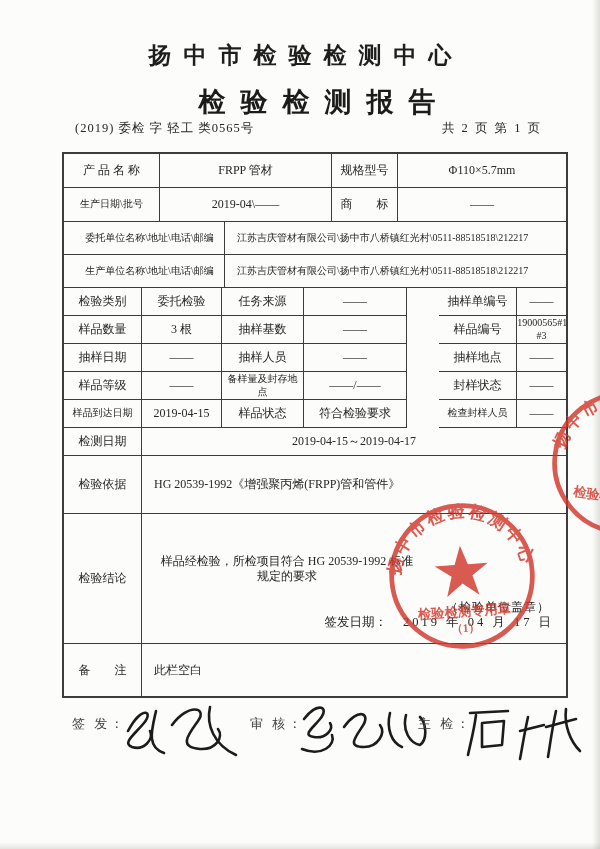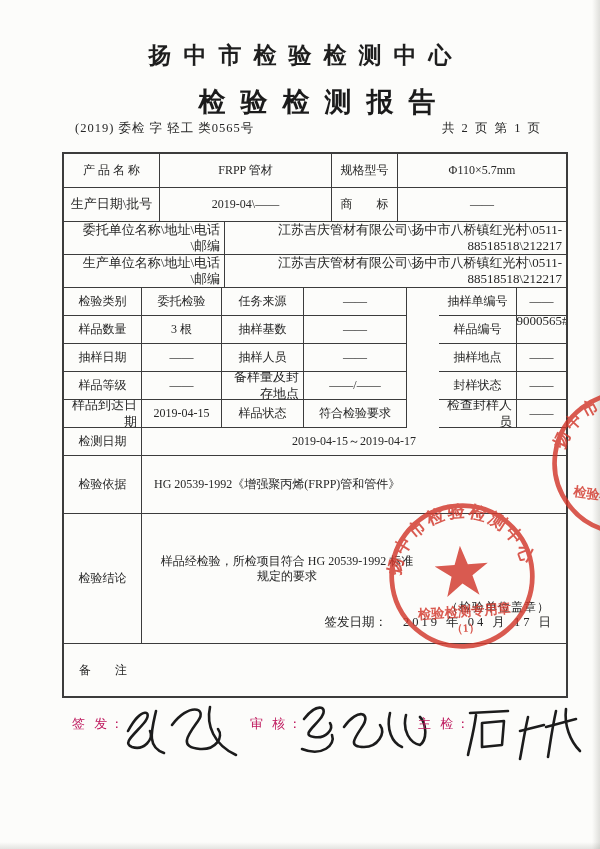--- a/index.html
+++ b/index.html
@@ -23,36 +23,36 @@
 
   .rtable { position:absolute; left:62px; top:152px; width:506px;
     border:2px solid #3c3c3c; background:transparent; }
   .row { display:flex; }
   .cell { border-right:1px solid #3c3c3c; border-bottom:1px solid #3c3c3c;
     display:flex; align-items:center; justify-content:center; text-align:center;
     font-size:12px; line-height:1.25; padding:2px 4px; overflow:hidden; }
   .row .cell:last-child { border-right:none; }
   .row:last-child .cell { border-bottom:none; }
   .cell.left { justify-content:flex-start; text-align:left; padding-left:12px; }
-  .cell.small { font-size:13px; letter-spacing:0;text-align:right; }
+  .cell.small { font-size:10px; letter-spacing:0; }
   .h34 { height:34px; } .h33 { height:33px;padding-left:15px; } .h28 { height:28px; }
   .h58 { height:58px; } .h130 { height:130px; } .h52 { height:52px; }
   
   .w82 { width:96px; } .w172 { width:172px; } .w66 { width:66px; } .wfill { flex:1; }
   .w161 { width:161px; }
   .w78 { width:78px; } .w80 { width:80px; } .wc3 { width:82px; } .wc4 { width:103px; } .wc5 { width:78px;margin-left:32px; }
 
   .concl-cell { position:relative; display:block; padding:0; }
   .concl-text { position:absolute; left:16px; top:40px; right:150px; text-align:center; font-size:12px; }
   .seal-note { position:absolute; right:16px; top:86px; font-size:12px; letter-spacing:1px; }
   .issue-line { position:absolute; right:12px; bottom:12px; font-size:12.5px; }
   .issue-line .date { margin-left:16px; letter-spacing:3px; }
 
   .sig-row { position:absolute; left:0; top:695px; width:600px; height:75px; }
-  .sig-label { position:absolute; font-size:13px; letter-spacing:3px; color:#be185d; top:20px; }
+  .sig-label { position:absolute; font-size:13px; letter-spacing:3px; color:#404040; top:20px; }
   .sig { position:absolute; }
   .sig svg path { fill:none; stroke:#1c1c1c; stroke-width:2.6; stroke-linecap:round; stroke-linejoin:round; }
 
   .stamp { position:absolute; opacity:0.82; }
   .stamp svg { display:block; }
   .stamp-main { left:386px; top:500px; transform:rotate(-4deg); }
   .stamp-edge { left:549px; top:388px; transform:rotate(8deg); }
 </style>
 </head>
 <body>
@@ -153,20 +153,21 @@
         <div class="concl-text">样品经检验，所检项目符合 HG 20539-1992 标准规定的要求</div>
         <div class="seal-note">（检验单位盖章）</div>
         <div class="issue-line">
           <span>签发日期：</span><span class="date">2019 年 04 月 17 日</span>
         </div>
       </div>
     </div>
 
     <div class="row">
       <div class="cell h52 w78">备　　注</div>
+      <div class="cell h52 wfill left">此栏空白</div>
     </div>
   </div>
 
   <div class="sig-row">
     <div class="sig-label" style="left:72px;">签 发：</div>
     <div class="sig" style="left:112px; top:0px;">
       <svg width="130" height="68" viewBox="0 0 130 68">
         <path d="M16,36 C30,10 42,16 32,28 C22,40 10,48 20,52 C32,56 42,44 38,36"></path>
         <path d="M44,16 C40,34 34,52 52,58"></path>
         <path d="M60,30 C76,8 96,12 86,26 C76,40 66,52 88,54 C104,55 112,42 106,34"></path>

